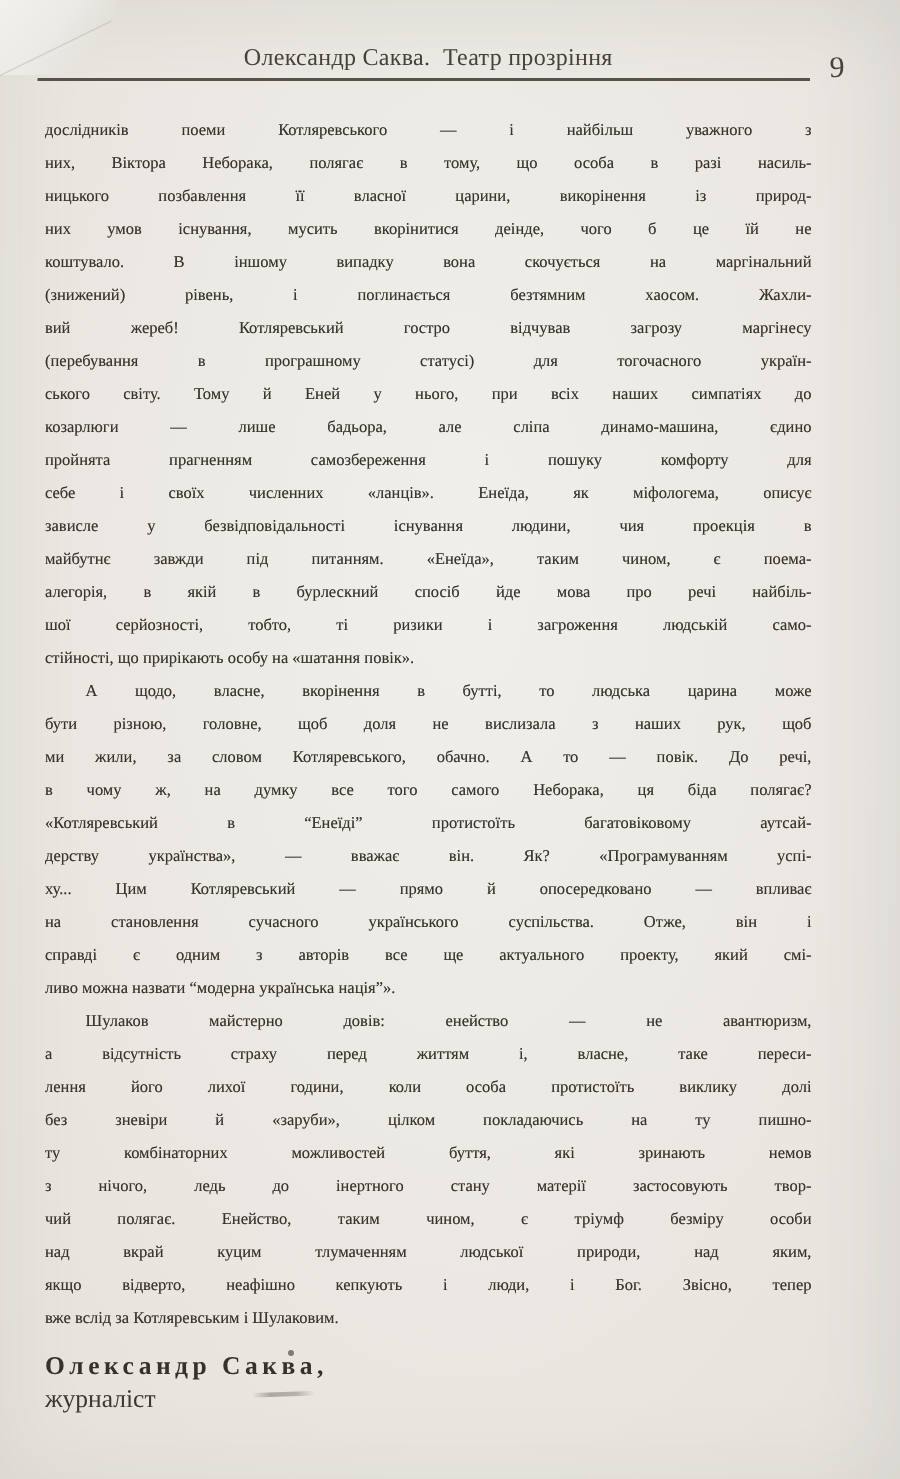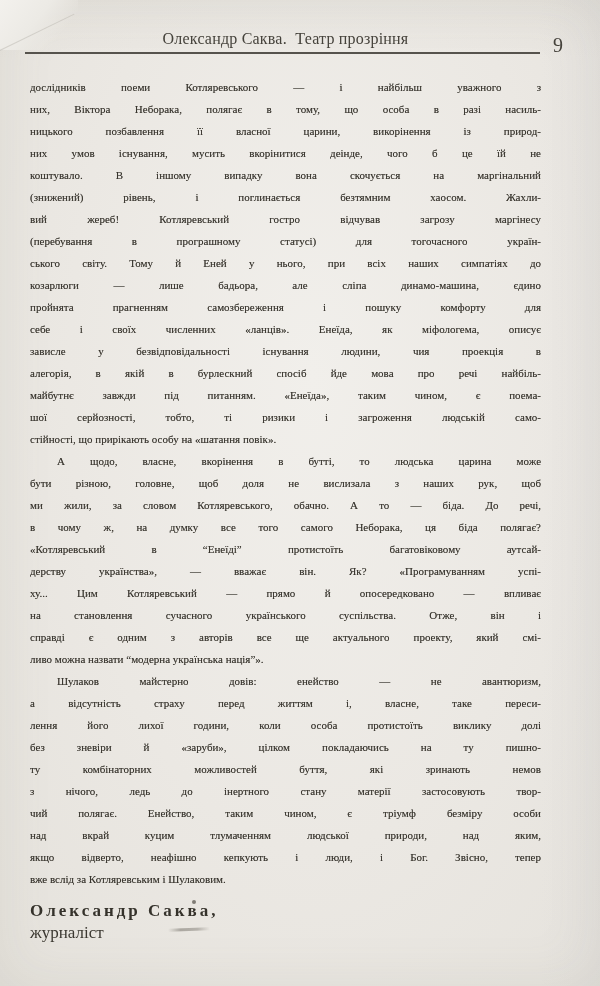--- a/index.html
+++ b/index.html
@@ -107,27 +107,27 @@
       <div class="line"><span>них умов існування, мусить </span><span class="it">вкорінитися</span><span> деінде, чого б це їй не</span></div>
       <div class="line"><span>коштувало. В іншому випадку вона скочується на маргінальний</span></div>
       <div class="line"><span>(знижений) рівень, і поглинається безтямним хаосом. Жахли-</span></div>
       <div class="line"><span>вий жереб! Котляревський гостро відчував загрозу маргінесу</span></div>
       <div class="line"><span>(перебування в програшному статусі) для тогочасного </span><span class="it">україн-</span></div>
       <div class="line"><span class="it">ського світу.</span><span> Тому й Еней у нього, при всіх наших симпатіях до</span></div>
       <div class="line"><span>козарлюги — лише бадьора, але сліпа динамо-машина, єдино</span></div>
       <div class="line"><span>пройнята прагненням самозбереження і пошуку комфорту для</span></div>
       <div class="line"><span>себе і своїх численних «ланців». </span><span class="it">Енеїда</span><span>, як міфологема, описує</span></div>
       <div class="line"><span>зависле у безвідповідальності існування людини, чия проекція в</span></div>
+      <div class="line"><span>майбутнє завжди під питанням. «Енеїда», таким чином, є поема-</span></div>
       <div class="line"><span>алегорія, в якій в бурлескний спосіб йде мова про речі найбіль-</span></div>
-      <div class="line"><span>майбутнє завжди під питанням. «Енеїда», таким чином, є поема-</span></div>
       <div class="line"><span>шої серйозності, тобто, ті ризики і загроження людській само-</span></div>
       <div class="line last"><span>стійності, що прирікають особу на «</span><span class="it">шатання повік</span><span>».</span></div>
       <div class="line indent"><span>А щодо, власне, </span><span class="it">вкорінення</span><span> в бутті, то людська царина може</span></div>
       <div class="line"><span>бути різною, головне, щоб доля не вислизала з наших рук, щоб</span></div>
-      <div class="line"><span>ми жили, за словом Котляревського, </span><span class="it">обачно</span><span>. А то — біда. До речі,</span></div>
+      <div class="line"><span>ми жили, за словом Котляревського, </span><span class="it">обачно</span><span>. А то — повік. До речі,</span></div>
       <div class="line"><span>в чому ж, на думку все того самого Неборака, ця біда полягає?</span></div>
       <div class="line"><span>«Котляревський в “Енеїді” протистоїть багатовіковому </span><span class="it">аутсай-</span></div>
       <div class="line"><span class="it">дерству</span><span> українства», — вважає він. Як? «</span><span class="it">Програмуванням успі-</span></div>
       <div class="line"><span class="it">ху...</span><span> Цим Котляревський — прямо й опосередковано — впливає</span></div>
       <div class="line"><span>на становлення сучасного українського суспільства. Отже, він і</span></div>
       <div class="line"><span>справді є одним з авторів все ще актуального проекту, який смі-</span></div>
       <div class="line last"><span>ливо можна назвати “модерна українська нація”».</span></div>
       <div class="line indent"><span>Шулаков майстерно довів: </span><span class="it">енейство</span><span> — не авантюризм,</span></div>
       <div class="line"><span>а </span><span class="it">відсутність страху</span><span> перед життям і, власне, таке переси-</span></div>
       <div class="line"><span>лення його лихої години, коли особа протистоїть виклику долі</span></div>

